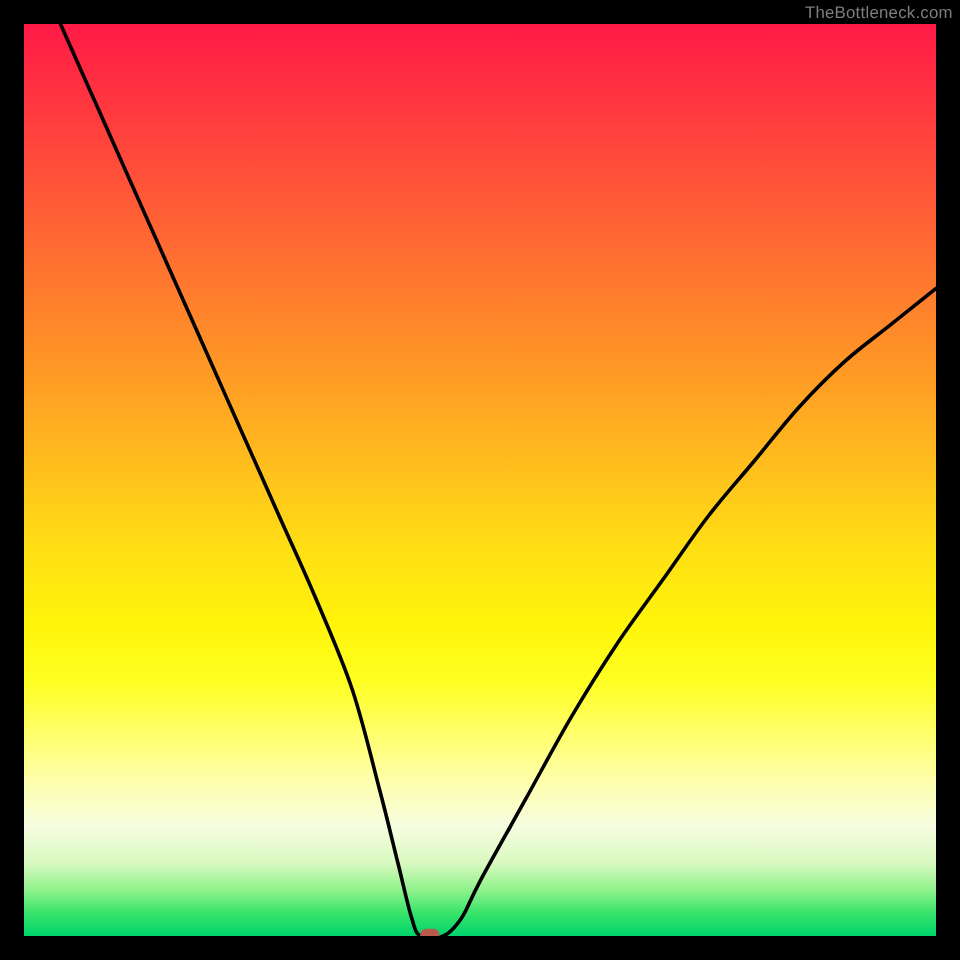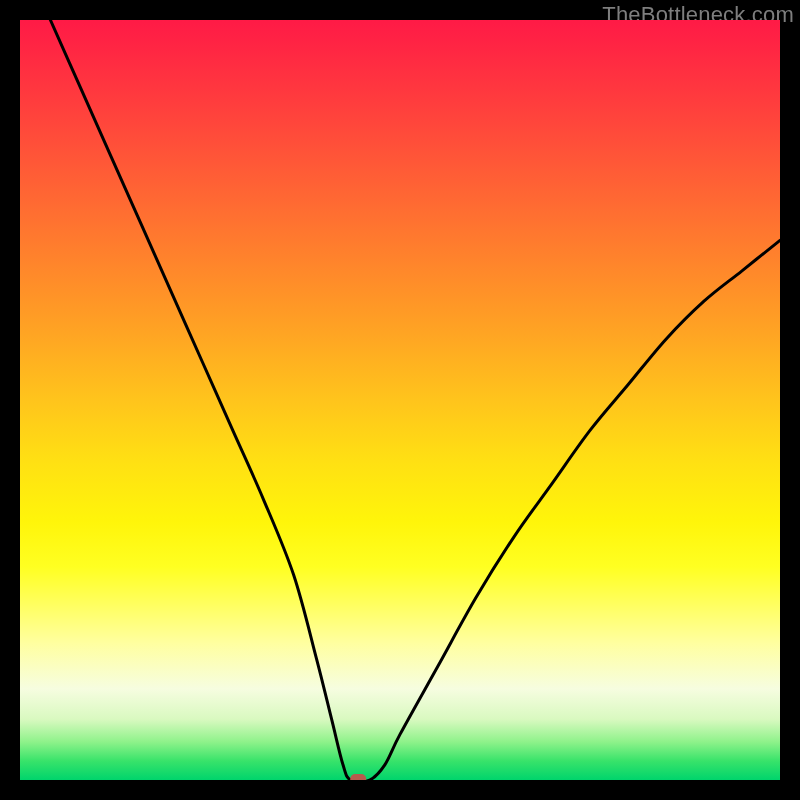--- a/index.html
+++ b/index.html
@@ -47,21 +47,21 @@
     top: 0;
     width: 760px;
     height: 760px;
     pointer-events: none;
   }
   .watermark {
     position: absolute;
     top: 2px;
     right: 6px;
     color: #7e7e7e;
-    font-size: 22px;
+    font-size: 14px;
     letter-spacing: 0.2px;
     font-weight: 500;
   }
 </style>
 </head>
 <body>
 
 <div class="frame">
   <div class="watermark">TheBottleneck.com</div>
 

